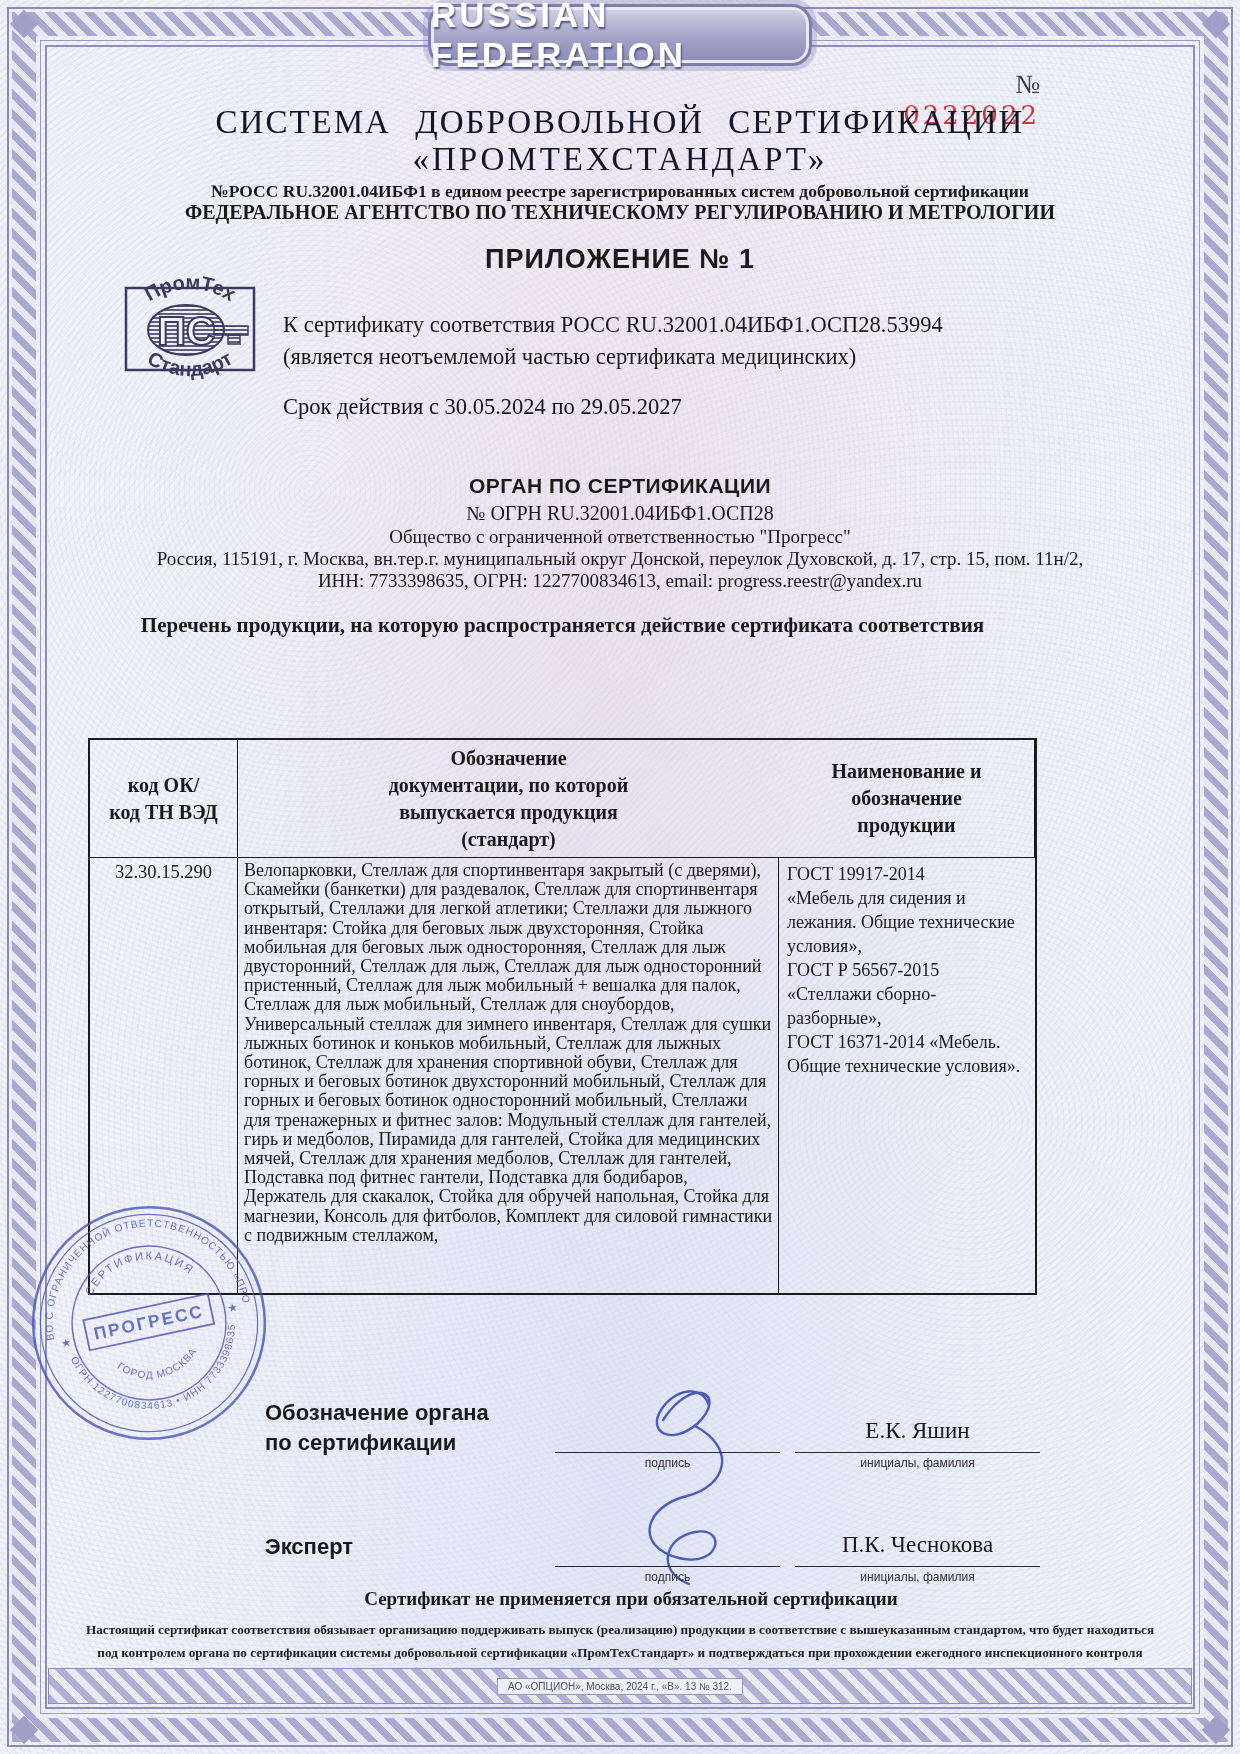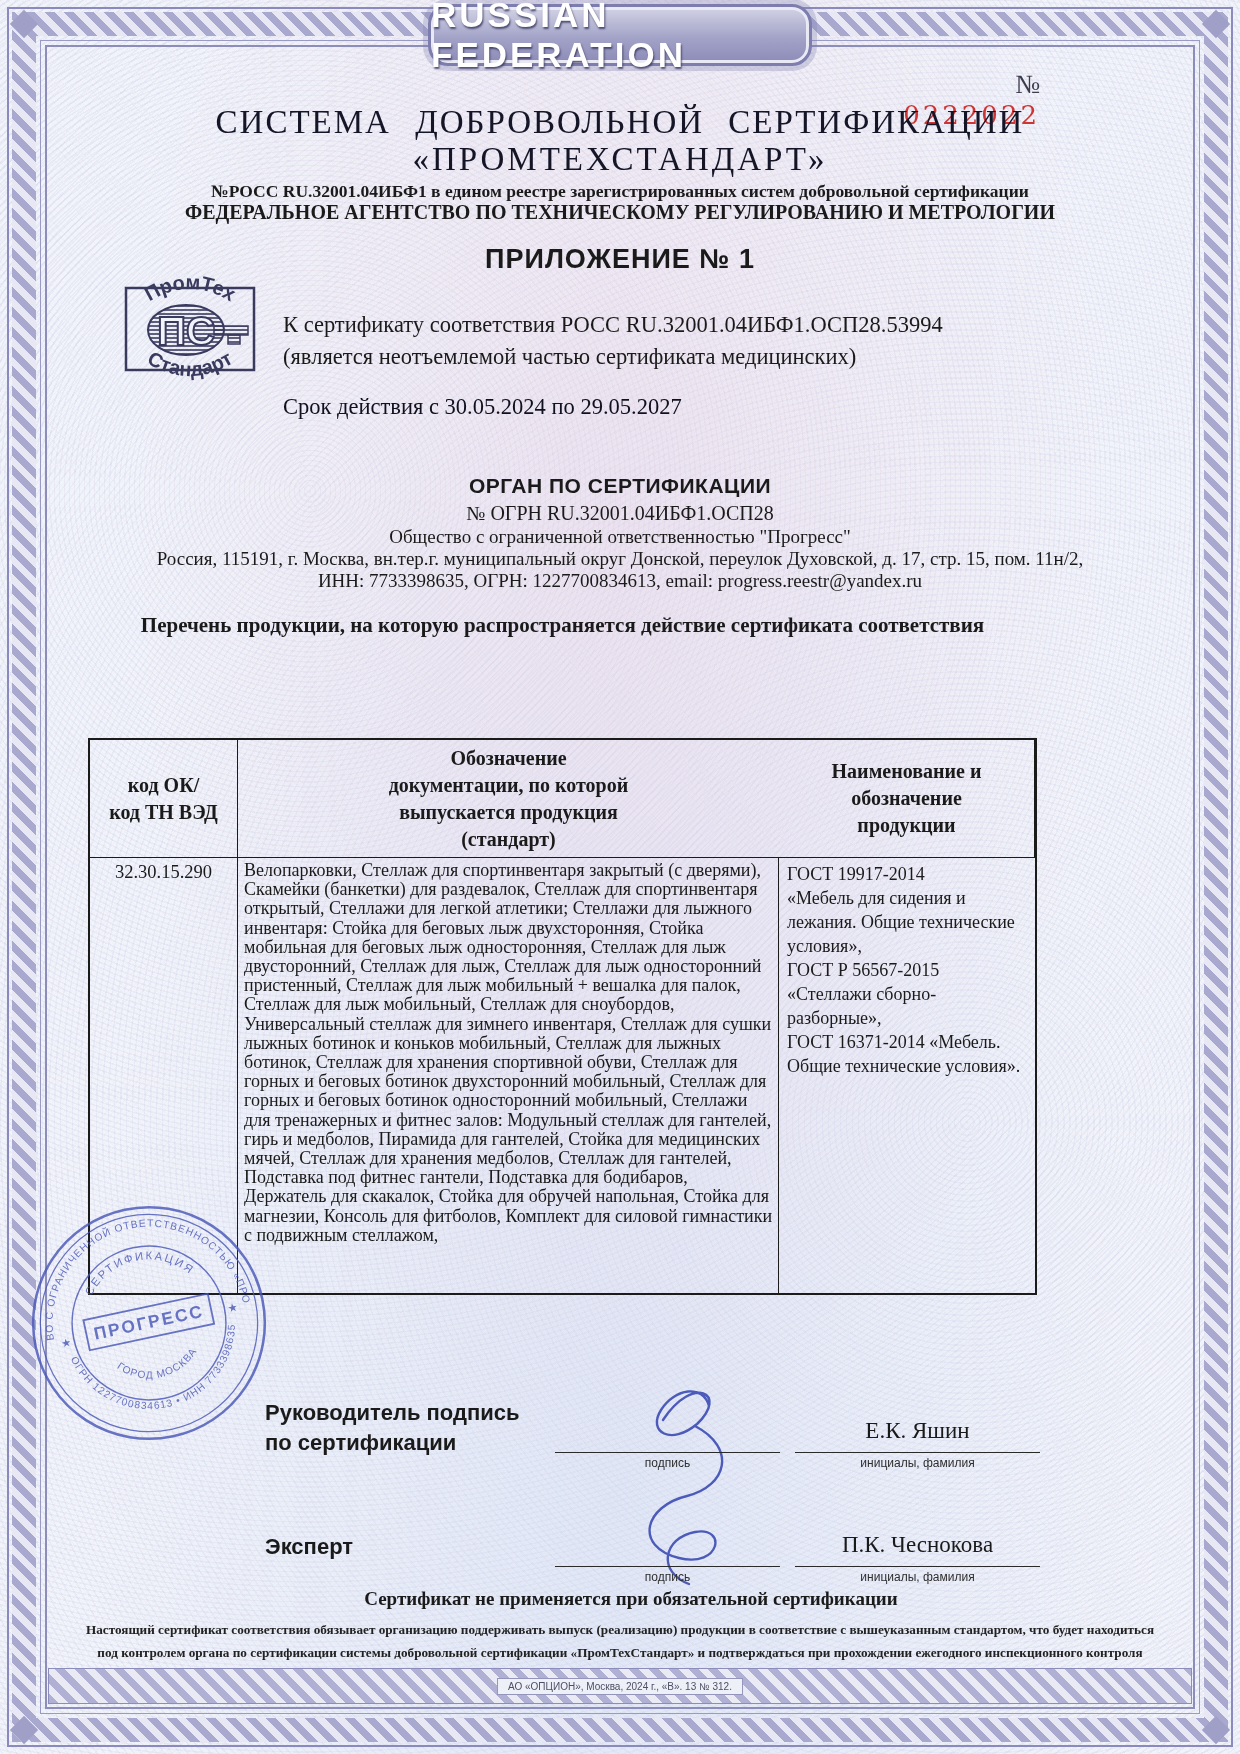--- a/index.html
+++ b/index.html
@@ -215,21 +215,21 @@
     </g>
   </svg>
 
   <svg class="signature-svg" viewBox="0 0 250 230">
     <g fill="none" stroke="#4050b5" stroke-width="2.4" stroke-linecap="round">
       <path d="M118,52 C148,6 184,26 152,56 C126,78 102,64 116,42 C130,20 158,16 164,38"></path>
       <path d="M150,58 C192,80 182,118 142,128 C100,138 88,178 134,190 C176,200 182,158 150,164 C118,170 112,204 144,216"></path>
     </g>
   </svg>
 
-  <div class="sig-label" style="top:1398px;">Руководитель подпись
+  <div class="sig-label" style="top:1398px;">Обозначение органа
 по сертификации</div>
   <div class="sig-line" style="left:555px;top:1452px;width:225px;"></div>
   <div class="sig-caption" style="left:555px;top:1456px;width:225px;">подпись</div>
   <div class="sig-name" style="left:795px;top:1418px;width:245px;">Е.К. Яшин</div>
   <div class="sig-line" style="left:795px;top:1452px;width:245px;"></div>
   <div class="sig-caption" style="left:795px;top:1456px;width:245px;">инициалы, фамилия</div>
 
   <div class="sig-label" style="top:1532px;">Эксперт</div>
   <div class="sig-line" style="left:555px;top:1566px;width:225px;"></div>
   <div class="sig-caption" style="left:555px;top:1570px;width:225px;">подпись</div>

